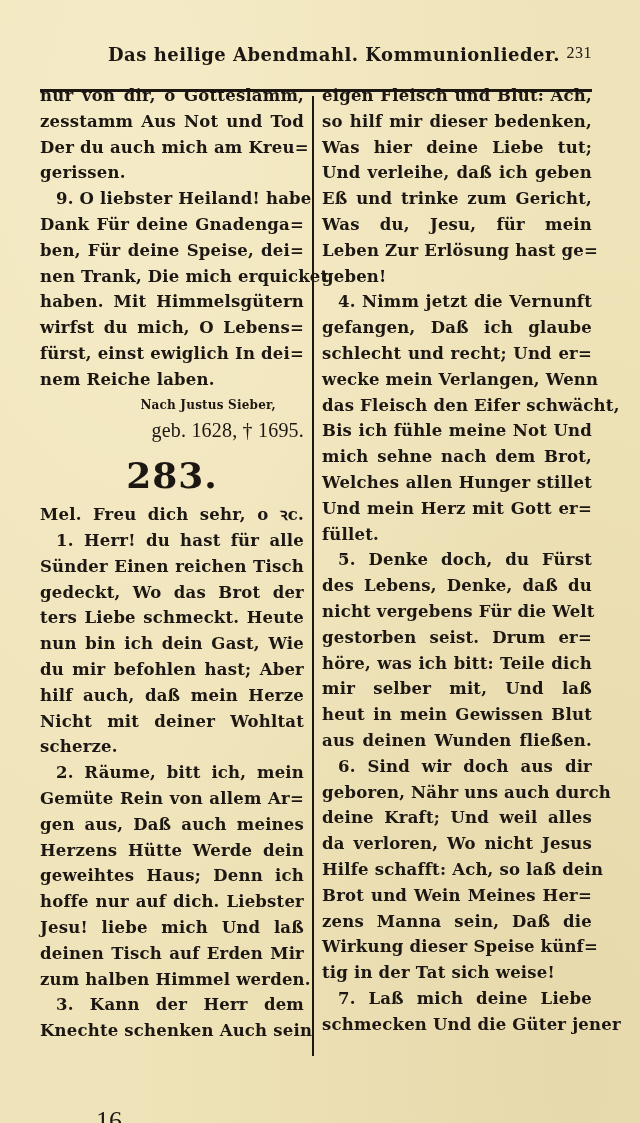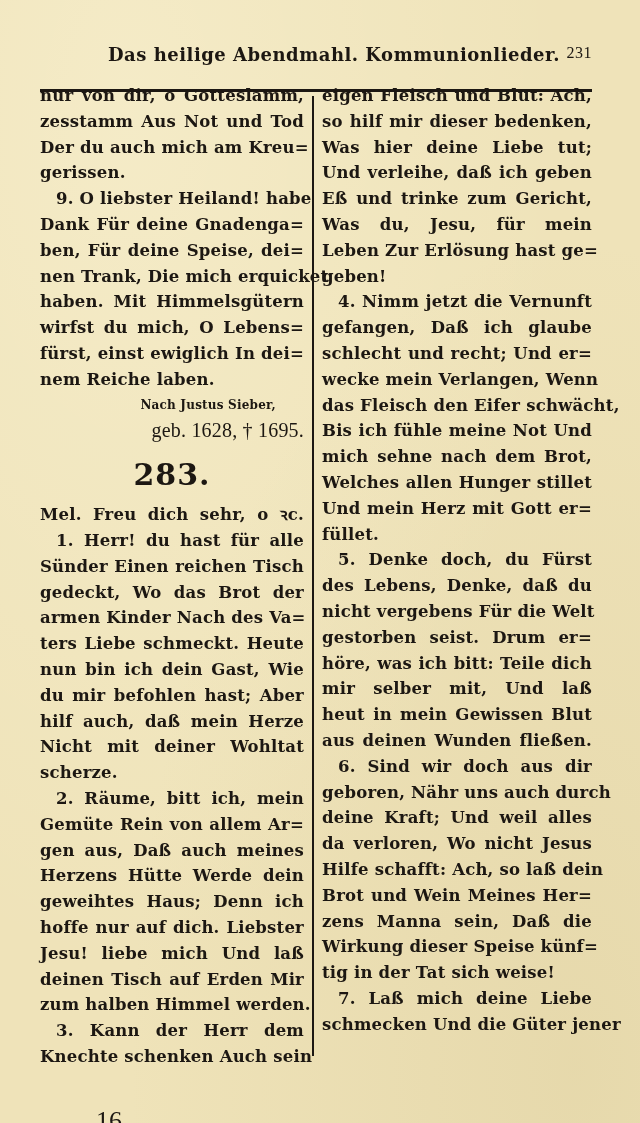--- a/index.html
+++ b/index.html
@@ -31,21 +31,21 @@
     text-align: justify; text-align-last: justify;
     font-family: "DejaVu Serif", serif;
     letter-spacing: 0.2px;
   }
   .line.last { text-align-last: left; }
   .line.indent { padding-left: 16px; }
   .line.attr1 { text-align: right; text-align-last: right; padding-right: 28px; font-size: 12px; }
   .line.attr2 { text-align: right; text-align-last: right; font-family: "Liberation Serif", serif; font-weight: normal; font-size: 20px; }
   .line.hymn-num {
     height: 58px; line-height: 62px; text-align: right; text-align-last: center;
-    font-family: "DejaVu Serif", serif; font-weight: bold; font-size: 30px; letter-spacing: 1px;
+    font-family: "DejaVu Serif", serif; font-weight: bold; font-size: 36px; letter-spacing: 1px;
   }
   .footer-sig {
     position: absolute; left: 96px; top: 1106px;
     font-family: "Liberation Serif", serif; font-size: 26px;
   }
 </style>
 </head>
 <body>
 
 <div class="page">
@@ -69,21 +69,20 @@
       <div class="line">wirfst du mich, O Lebens=</div>
       <div class="line">fürst, einst ewiglich In dei=</div>
       <div class="line last">nem Reiche laben.</div>
       <div class="line attr1">Nach Justus Sieber,</div>
       <div class="line attr2">geb. 1628, † 1695.</div>
       <div class="line hymn-num">283.</div>
       <div class="line">Mel. Freu dich sehr, o ꝛc.</div>
       <div class="line indent">1. Herr! du hast für alle</div>
       <div class="line">Sünder Einen reichen Tisch</div>
       <div class="line">gedeckt, Wo das Brot der</div>
-      <div class="line">armen Kinder Nach des Va=</div>
       <div class="line">ters Liebe schmeckt. Heute</div>
       <div class="line">nun bin ich dein Gast, Wie</div>
       <div class="line">du mir befohlen hast; Aber</div>
       <div class="line">hilf auch, daß mein Herze</div>
       <div class="line">Nicht mit deiner Wohltat</div>
       <div class="line last">scherze.</div>
       <div class="line indent">2. Räume, bitt ich, mein</div>
       <div class="line">Gemüte Rein von allem Ar=</div>
       <div class="line">gen aus, Daß auch meines</div>
       <div class="line">Herzens Hütte Werde dein</div>

